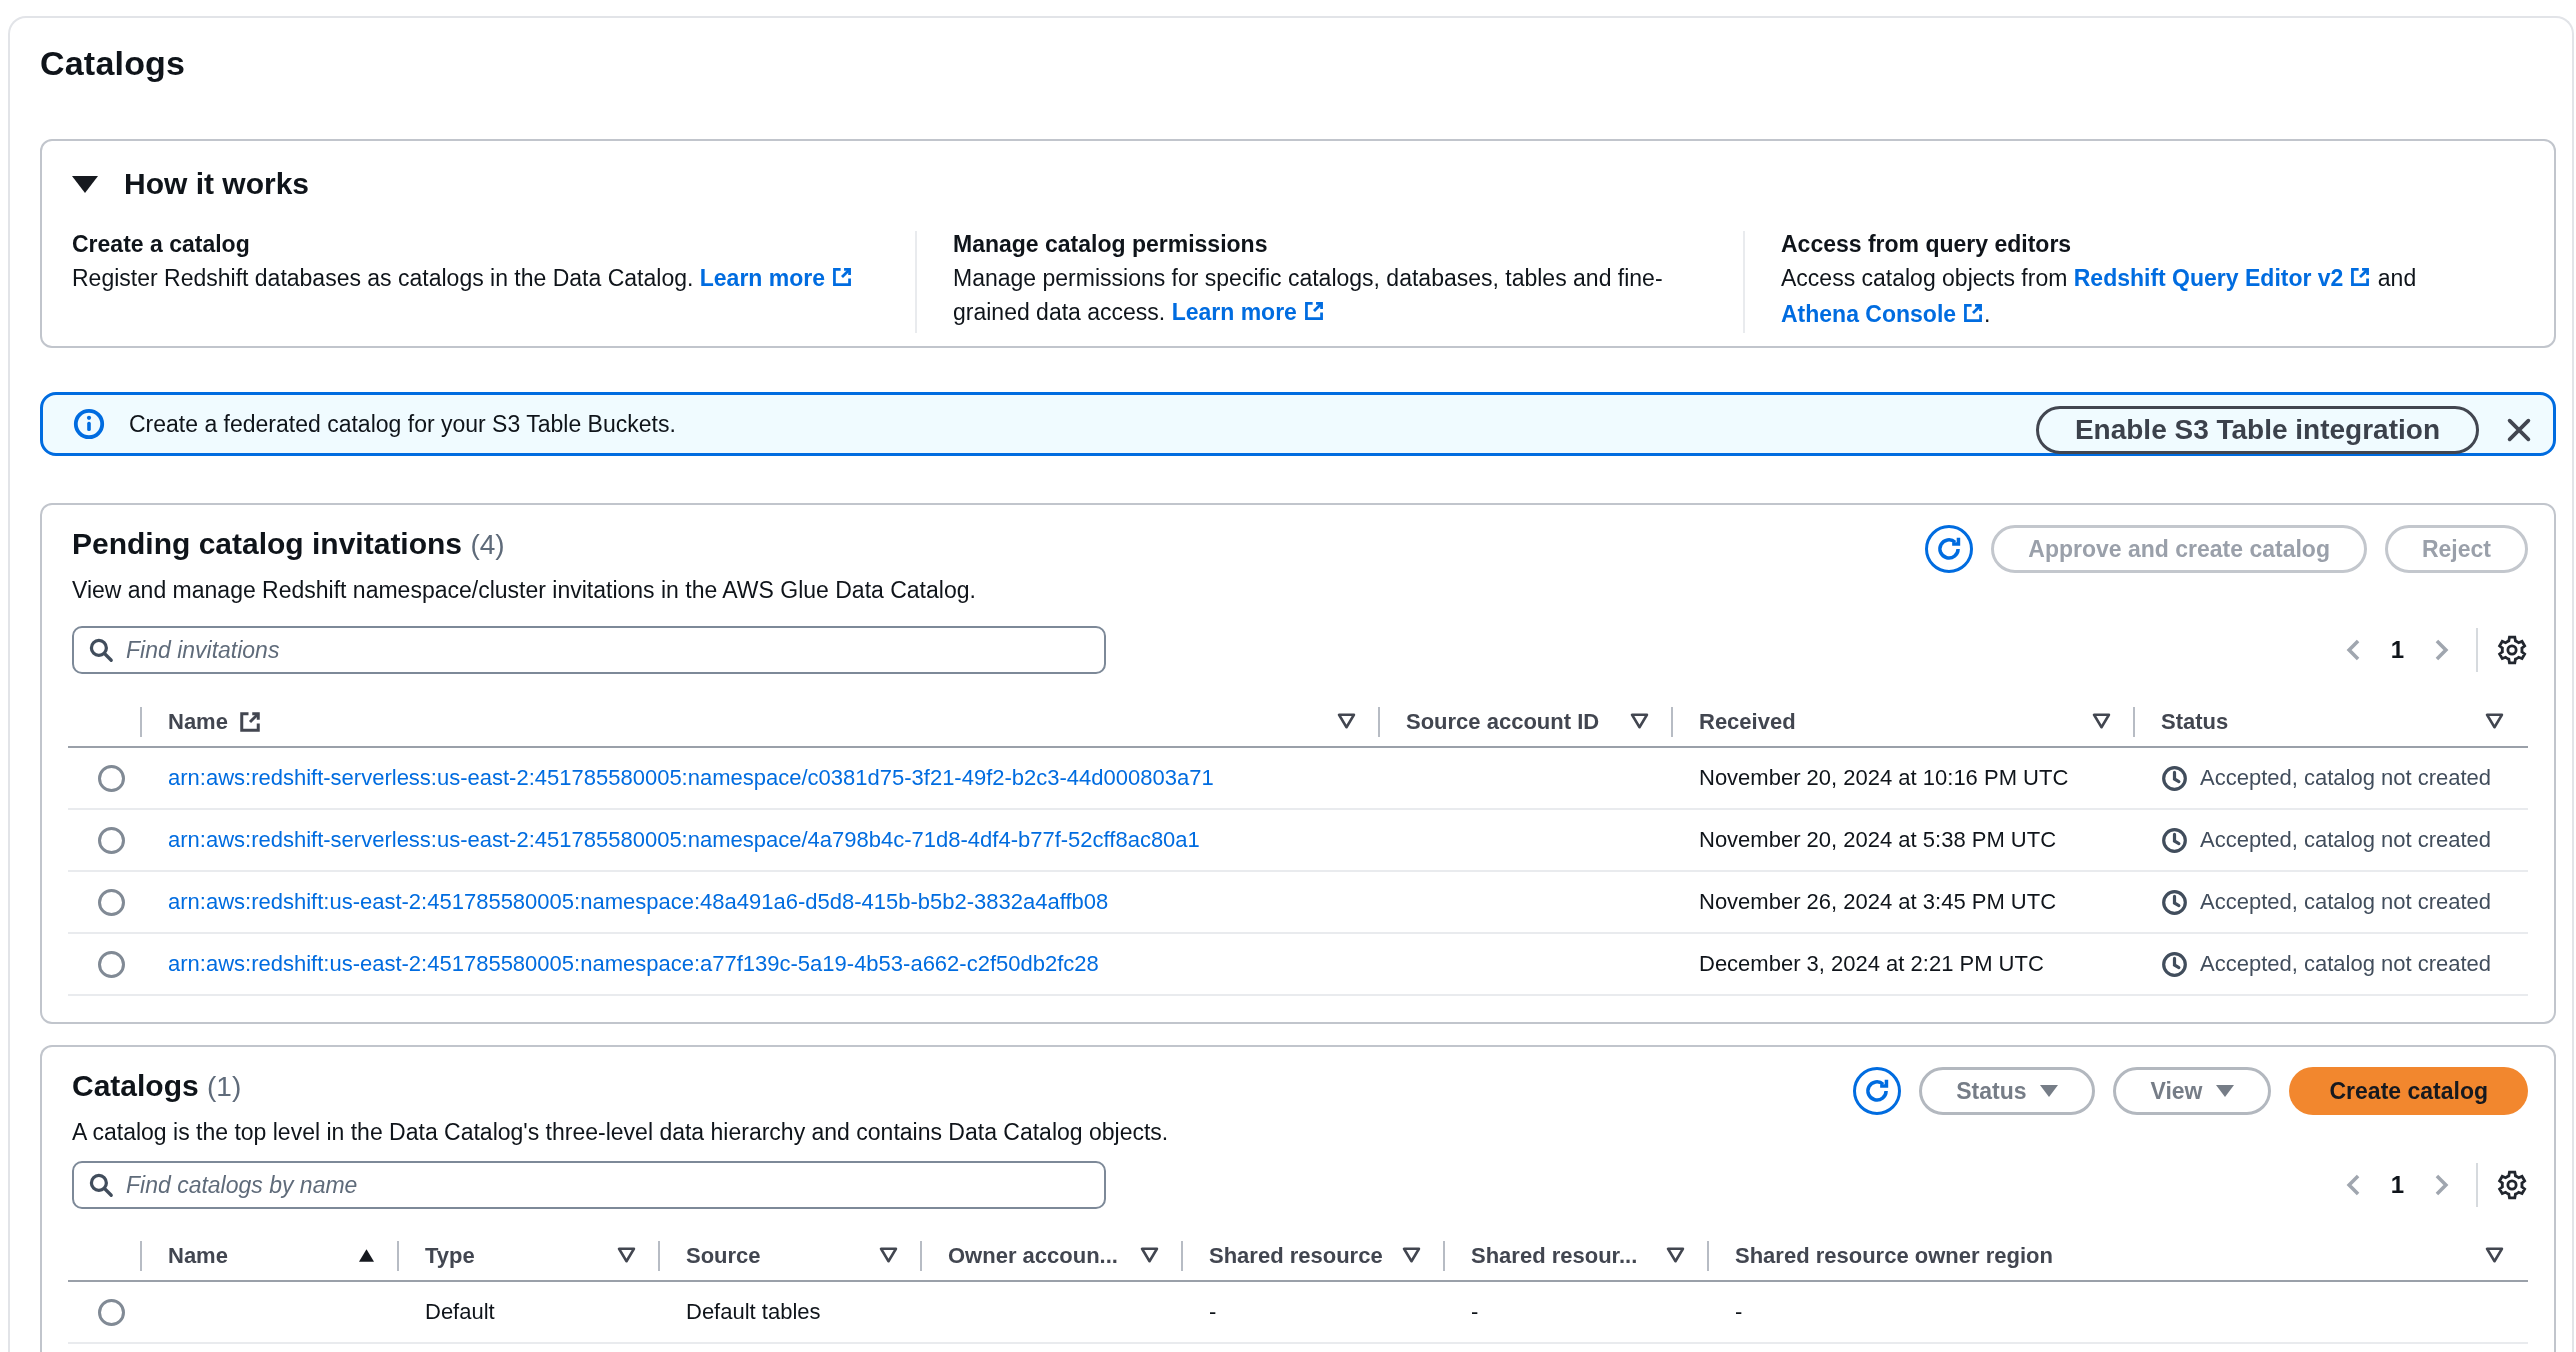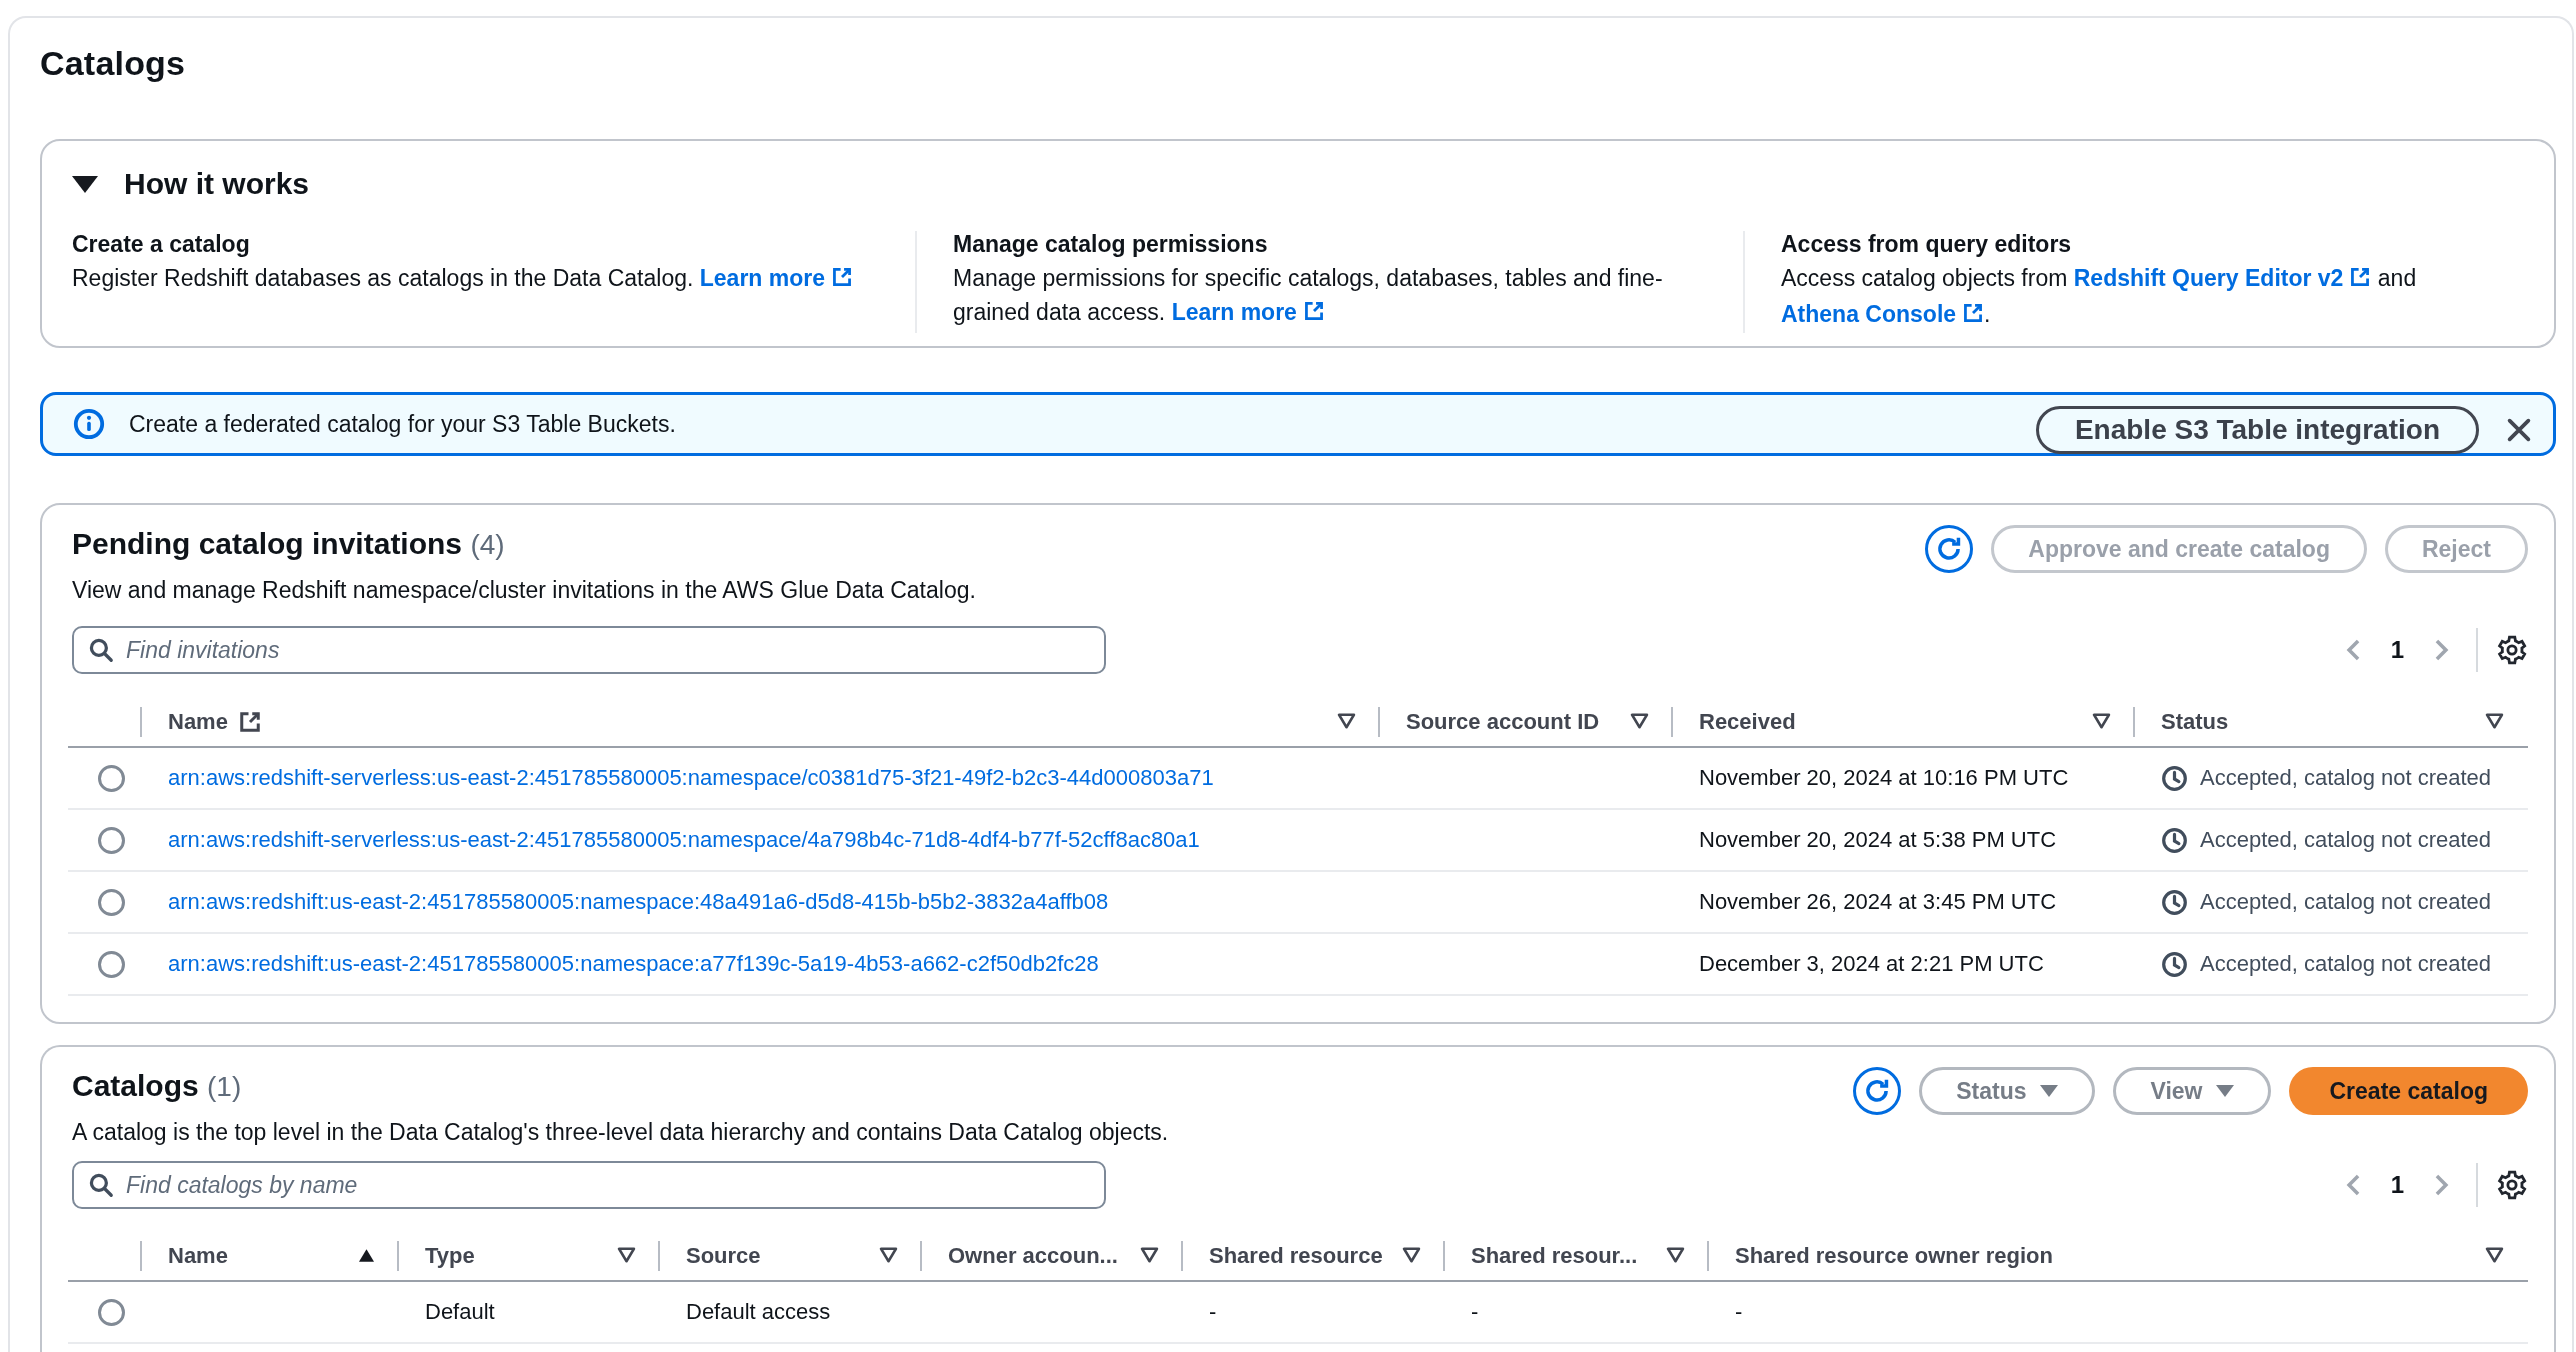--- a/index.html
+++ b/index.html
@@ -18,21 +18,21 @@
     --banner-bg:#f0fbff;
   }
   *{margin:0;padding:0;box-sizing:border-box;}
   html,body{width:2576px;height:1353px;overflow:hidden;background:#fff;
     font-family:"Liberation Sans","DejaVu Sans",sans-serif;color:var(--ink);}
   .frame{position:absolute;left:8px;top:16px;width:2566px;height:1591px;
     border:2px solid #e2e4e8;border-bottom:none;border-radius:18px 18px 0 0;pointer-events:none;}
   .page-title{position:absolute;left:40px;top:44px;font-size:34px;font-weight:700;letter-spacing:0.2px;}
 
   .panel{position:absolute;left:40px;width:2516px;background:#fff;
-    border:2px solid var(--border);border-radius:20px;}
+    border:2px solid var(--border);border-radius:12px;}
 
   
   .hiw{top:139px;height:209px;padding:26px 30px;}
   .hiw-head{display:flex;align-items:center;gap:26px;}
   .hiw-title{font-size:30px;font-weight:700;}
   .tri-down{width:0;height:0;border-left:13px solid transparent;border-right:13px solid transparent;
     border-top:17px solid #16191f;}
   .hiw-cols{display:grid;grid-template-columns:843px 828px 1fr;margin-top:30px;}
   .hiw-col{padding-right:40px;}
   .hiw-col+.hiw-col{border-left:2px solid var(--row-line);padding-left:36px;}
@@ -443,21 +443,21 @@
             </svg></span>
       </div>
     </div>
 
     <div class="trow cat-grid">
       <div class="td sel">
           <span class="radio"></span>
         </div>
       <div class="td"></div>
       <div class="td">Default</div>
-      <div class="td">Default access</div>
+      <div class="td">Default tables</div>
       <div class="td"></div>
       <div class="td">-</div>
       <div class="td">-</div>
       <div class="td">-</div>
     </div>
   </div>
 </section>
 
 
 </body></html>

